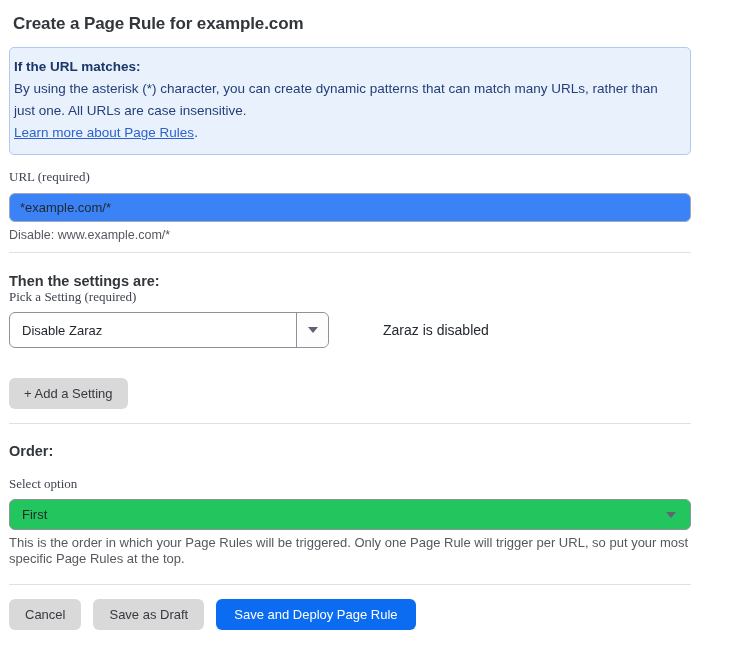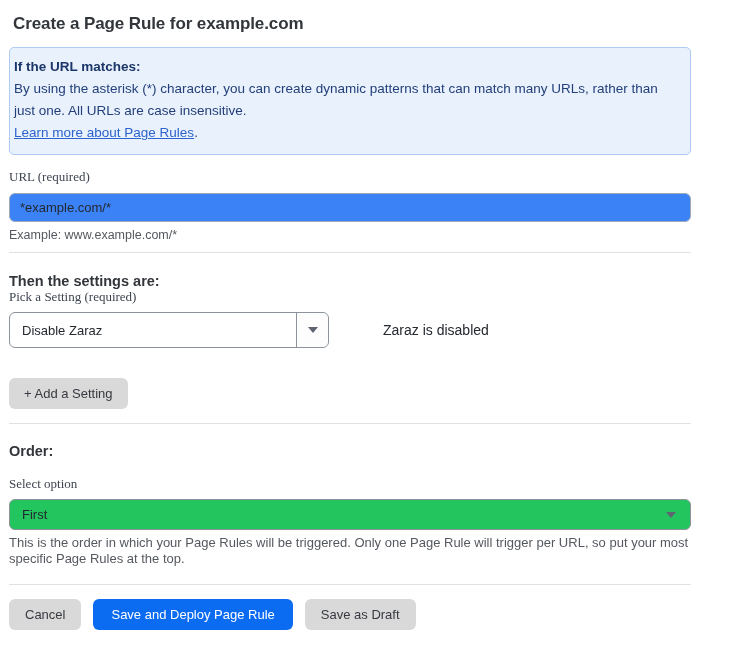--- a/index.html
+++ b/index.html
@@ -168,21 +168,21 @@
   <div class="info-box">
     <div class="info-heading">If the URL matches:</div>
     <div class="info-body">By using the asterisk (*) character, you can create dynamic patterns that can match many URLs, rather than just one. All URLs are case insensitive.</div>
     <div>
       <a class="info-link">Learn more about Page Rules</a><span class="info-link-suffix">.</span>
     </div>
   </div>
 
   <div class="field-label">URL (required)</div>
   <input class="url-input" type="text" value="*example.com/*" style="">
-  <div class="helper-text">Example: www.example.com/*</div>
+  <div class="helper-text">Disable: www.example.com/*</div>
 
   <hr class="divider">
 
   <div class="section-heading">Then the settings are:</div>
 
   <div class="field-label label2">Pick a Setting (required)</div>
 
   <div class="setting-row">
     <div class="setting-select">
       <div class="setting-select-value">Disable Zaraz</div>
@@ -205,17 +205,17 @@
     <span>First</span>
     <span class="caret-down"></span>
   </div>
 
   <div class="order-helper">This is the order in which your Page Rules will be triggered. Only one Page Rule will trigger per URL, so put your most specific Page Rules at the top.</div>
 
   <hr class="divider mt17">
 
   <div class="actions-row">
     <button class="btn btn-gray">Cancel</button>
+    <button class="btn btn-gray">Save as Draft</button>
     <button class="btn btn-primary">Save and Deploy Page Rule</button>
-    <button class="btn btn-gray">Save as Draft</button>
   </div>
 
 </div>
 
 </body></html>

